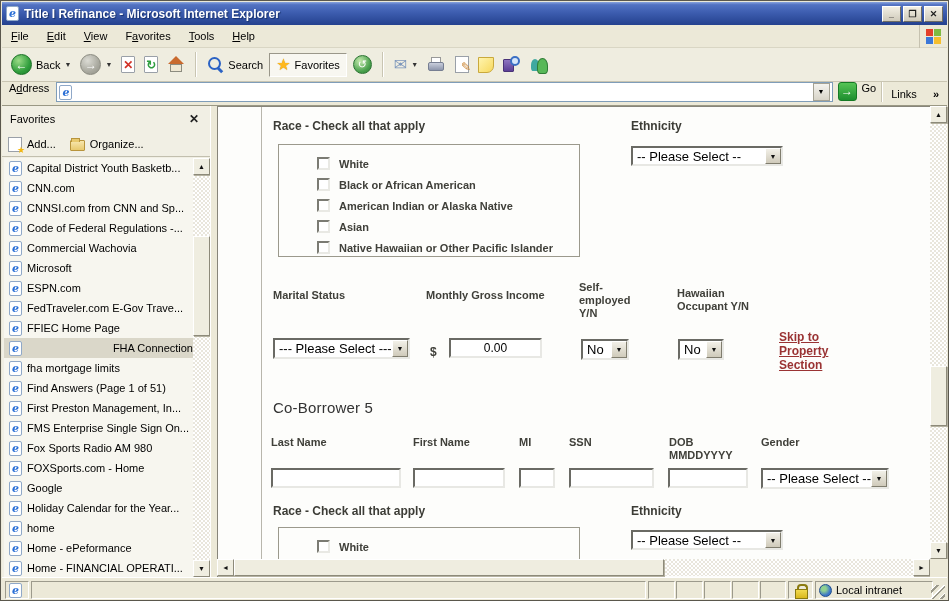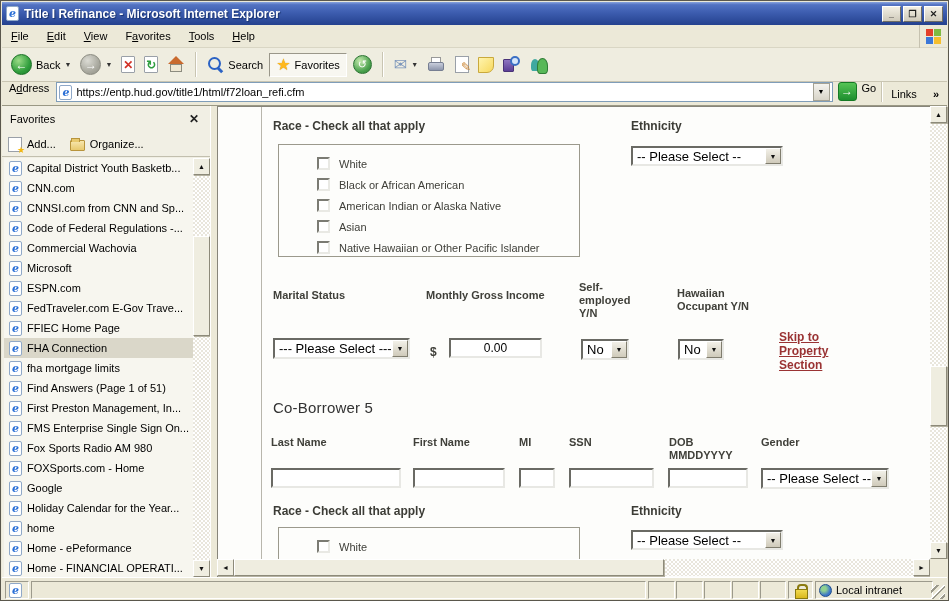--- a/index.html
+++ b/index.html
@@ -111,21 +111,21 @@
   .addfav-ic { position:relative; width:14px; height:15px; background:#fff; border:1px solid #9AA0A8; }
   .addfav-ic::after { content:"★"; position:absolute; right:-4px; bottom:-4px; font-size:9px; color:#F5B80E; }
   .org-ic { position:relative; width:15px; height:11px; background:linear-gradient(#F7E6AE,#E8C96E);
     border:1px solid #B8943C; border-radius:1px; margin-top:3px; }
   .org-ic::before { content:""; position:absolute; left:0; top:-3px; width:7px; height:3px;
     background:#E8C96E; border:1px solid #B8943C; border-bottom:none; }
   .sb-list { position:absolute; left:2px; top:52px; width:189px; height:419px;
     background:#F7F6EF; overflow:hidden; list-style:none; }
   .fav-item { height:20px; display:flex; align-items:center; gap:5px; padding-left:5px;
     font-size:11px; color:#000; white-space:nowrap; overflow:hidden; }
-  .fav-item.selected { background:#DAD7C9; }
+  .fav-item.selected { background:#DAD7C9;justify-content:space-between; }
   .sb-resize { position:absolute; left:208px; top:0; width:7px; height:471px;
     background:#ECE9D8; border-left:1px solid #FFFFFF; }
 
   
   .scrolltrack { background:repeating-conic-gradient(#FFFFFF 0% 25%,#E9E6DC 0% 50%) 0 0/4px 4px; }
   .sarrow { position:absolute; width:17px; height:17px; background:#EFEDE0; border:1px solid;
     border-color:#FFFFFF #8D8A7A #8D8A7A #FFFFFF; box-shadow:1px 1px 0 #b5b2a1;
     font-size:7px; display:flex; align-items:center; justify-content:center; color:#111; }
   .sthumb { position:absolute; background:#EFEDE0; border:1px solid;
     border-color:#FFFFFF #8D8A7A #8D8A7A #FFFFFF; box-shadow:1px 1px 0 #b5b2a1; }
@@ -136,21 +136,21 @@
 
   
   .page { position:absolute; left:215px; top:0; width:713px; height:532px;
     background:#FDFDFB; border-left:1px solid #87857A; border-top:1px solid #87857A; overflow:hidden; }
   .frameline { position:absolute; left:43px; top:0; bottom:0; width:1px; background:#B8B6AC; }
   .flabel { position:absolute; font-size:11px; font-weight:bold; color:#40403A; line-height:13px; }
   .fheading { position:absolute; font-size:12px; font-weight:bold; color:#3C3C36; }
   .cob-heading { position:absolute; font-size:15px; color:#333; letter-spacing:.2px; }
   .race-box { position:absolute; border:1px solid #9B998C; padding:8px 0 0 10px; }
   .race-row { display:flex; align-items:center; gap:9px; height:21px;
-    font-size:11px; font-weight:normal; color:#40403A;padding-left:28px; }
+    font-size:11px; font-weight:bold; color:#40403A;padding-left:28px; }
   .xcheck { width:13px; height:13px; background:#fff; border:2px solid;
     border-color:#7B7B73 #E9E9E4 #E9E9E4 #7B7B73; flex:none; }
   .xsel { position:absolute; background:#fff; border:2px solid;
     border-color:#6a6a64 #E8E8E4 #E8E8E4 #6a6a64; display:flex; align-items:center;
     font-size:13px; color:#000; padding-left:4px; white-space:nowrap; }
   .xsel .sbtn { margin-left:auto; width:16px; align-self:stretch;
     background:linear-gradient(#F2F0E8,#CFCABA); border:1px solid;
     border-color:#FFFFFF #807D6E #807D6E #FFFFFF; display:flex; align-items:center;
     justify-content:center; font-size:7px; color:#111; }
   .xinput { position:absolute; background:#fff; border:2px solid;
@@ -267,21 +267,20 @@
     </span>
     <span class="tbtn">
       <span class="msn-ic"></span>
     </span>
   </div>
 
   <div class="addressbar abs">
     <span class="addr-label">A<u>d</u>dress</span>
     <span class="addr-field">
       <span class="ie-doc"></span>
-      <span>https://entp.hud.gov/title1/html/f72loan_refi.cfm</span>
       <span class="addr-drop">▼</span>
     </span>
     <span class="go-box">→</span>
     <span style="font-size:11px">Go</span>
     <span class="bar-sep"></span>
     <span class="links-zone">
       <span>Links</span>
       <span class="chev">»</span>
     </span>
   </div>

